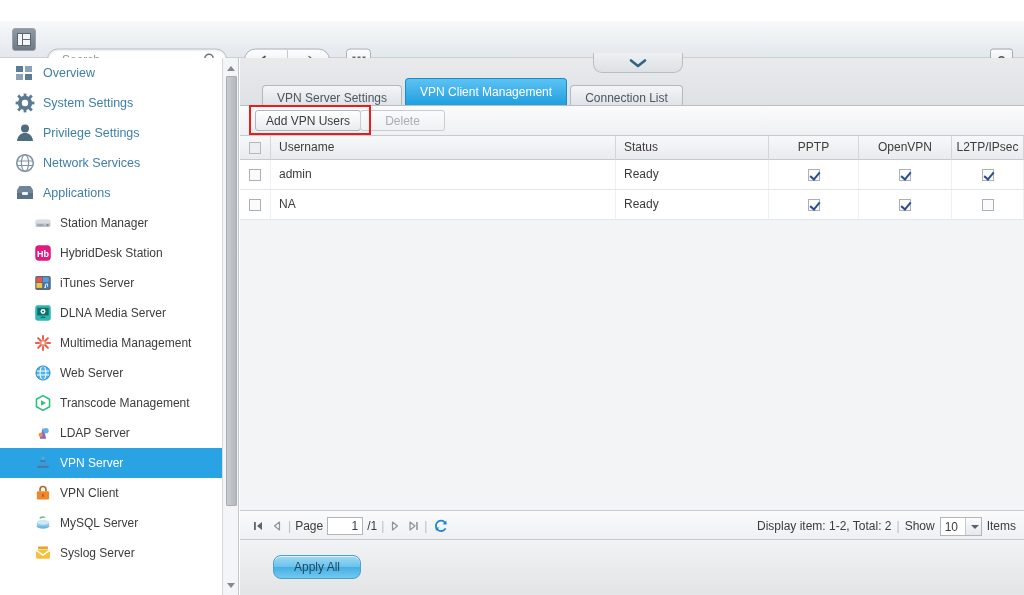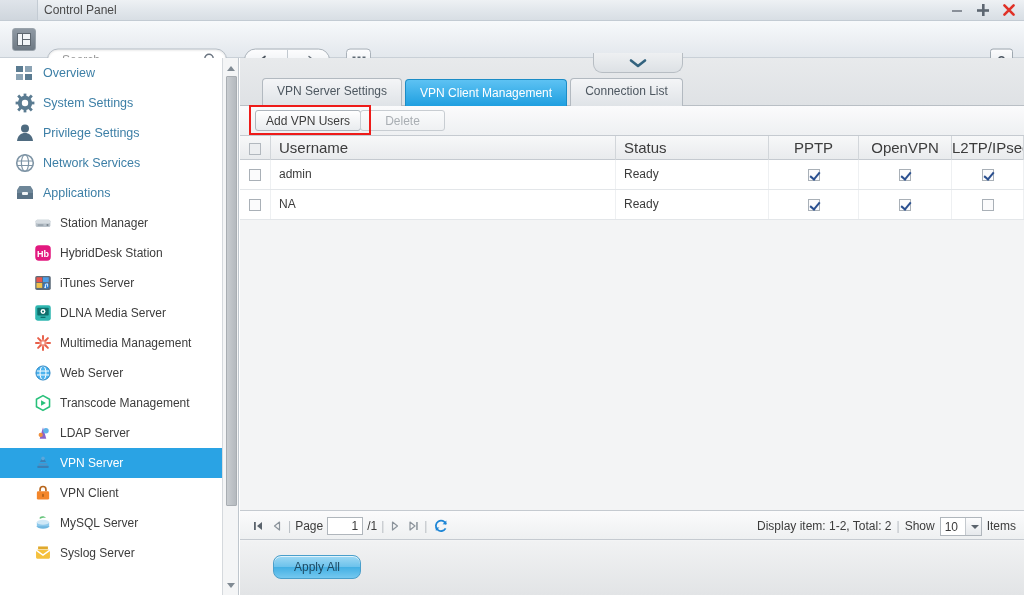--- a/index.html
+++ b/index.html
@@ -152,21 +152,21 @@
     position:absolute; left:353px; top:-5px; width:90px; height:20px;
     background:linear-gradient(to bottom,#eef0f2,#dde1e5);
     border:1px solid #b7bdc3; border-top:0;
     border-radius:0 0 9px 9px;
     cursor:pointer;
   }
   .collapse-tab svg { position:absolute; left:50%; top:4px; transform:translateX(-50%); }
 
   .tabs { position:absolute; left:22px; top:20px; display:flex; align-items:flex-end; }
   .tab {
-    height:28px; padding:0 14px; line-height:25px;
+    height:20px; padding:0 14px; line-height:25px;
     font-size:12px; color:#4d5760;
     background:linear-gradient(to bottom,#f4f5f7,#dfe3e7);
     border:1px solid #b2b9c0; border-bottom:none;
     border-radius:4px 4px 0 0; margin-right:3px;
     cursor:pointer; white-space:nowrap;
   }
   .tab.active {
     background:linear-gradient(to bottom,#5dc2f3,#1f9fe0);
     color:#ffffff; border-color:#1b8cc6;
     height:27px; line-height:26px;
@@ -189,21 +189,21 @@
   #btn-delete { left:120px; width:85px; text-align:center; }
   .highlight-box {
     position:absolute; left:9px; top:-1px; width:122px; height:30px;
     border:2px solid #ee1b19; pointer-events:none;
   }
 
   
   .tbl { position:absolute; left:0; top:78px; width:784px; }
   .tbl-head { display:flex; height:24px; background:linear-gradient(to bottom,#f7f8f9,#e9ebed); border-bottom:1px solid #c5cad0; }
   .th {
-    position:relative; height:24px; line-height:23px; font-size:15px; color:#3c3c3c;
+    position:relative; height:24px; line-height:23px; font-size:12px; color:#3c3c3c;
     border-right:1px solid #d2d6da; padding-left:8px; overflow:hidden; white-space:nowrap;
   }
   .th.center { text-align:center; padding-left:0; }
   .c-check { width:31px; flex:0 0 31px; }
   .c-user  { width:345px; flex:0 0 345px; }
   .c-status{ width:153px; flex:0 0 153px; }
   .c-pptp  { width:90px; flex:0 0 90px; }
   .c-ovpn  { width:93px; flex:0 0 93px; }
   .c-l2tp  { width:72px; flex:0 0 72px; }
 
@@ -268,42 +268,20 @@
     box-shadow:inset 0 1px 0 rgba(255,255,255,.7);
   }
 
   .svgicon { display:block; }
 </style>
 </head>
 <body>
 
 <div id="app">
 
-  <div class="titlebar">
-    <div class="tb-left"></div>
-    <div class="win-title">Control Panel</div>
-    <div class="win-buttons">
-      <div class="win-btn">
-        <svg width="14" height="14" viewBox="0 0 14 14">
-            <rect x="2" y="7" width="10" height="2" fill="#8a9099"></rect>
-          </svg>
-      </div>
-      <div class="win-btn">
-        <svg width="14" height="14" viewBox="0 0 14 14">
-            <rect x="6" y="1" width="2.6" height="12" fill="#5d6671"></rect>
-            <rect x="1" y="6.2" width="12" height="2.6" fill="#5d6671"></rect>
-          </svg>
-      </div>
-      <div class="win-btn">
-        <svg width="14" height="14" viewBox="0 0 14 14">
-            <path d="M2.4 2.4 L11.6 11.6 M11.6 2.4 L2.4 11.6" stroke="#e03127" stroke-width="2.6" stroke-linecap="round"></path>
-          </svg>
-      </div>
-    </div>
-  </div>
 
   <div class="toolbar">
     <div class="sidebar-toggle">
       <div class="st-inner"></div>
     </div>
 
     <div class="search-box">
       <input type="text" placeholder="Search" style="">
       <span class="search-icon">
         <svg width="14" height="14" viewBox="0 0 14 14">

